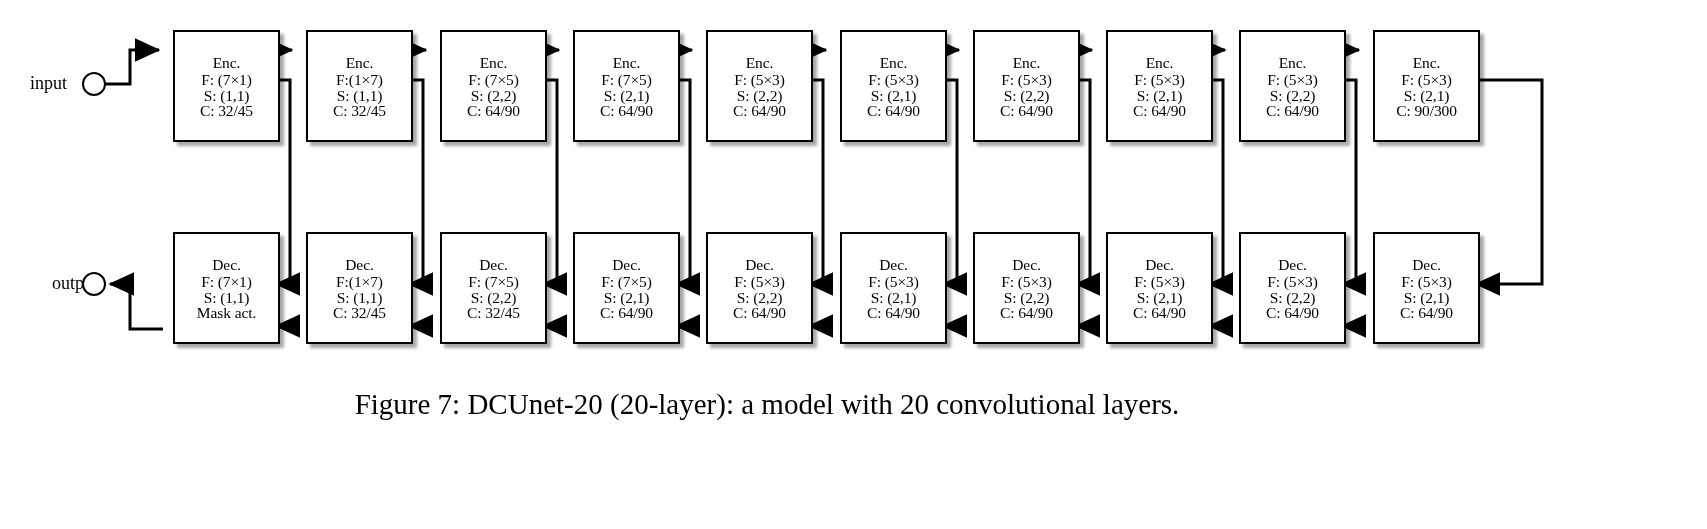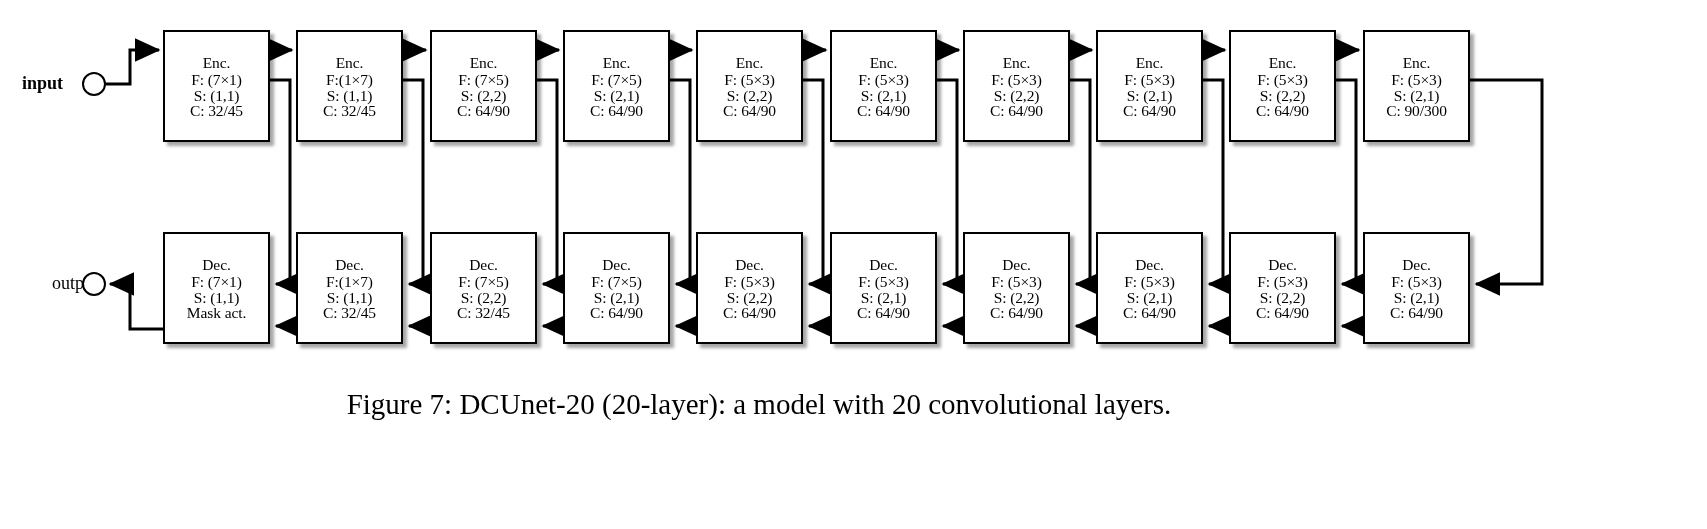--- a/index.html
+++ b/index.html
@@ -23,20 +23,21 @@
     background:#ffffff;
     border:2.5px solid #000000;
     box-shadow:4px 4px 3px rgba(0,0,0,0.35);
     text-align:center;
     z-index:5;
     display:flex;
     flex-direction:column;
     justify-content:center;
     align-items:center;
     padding-top:1px;
+    margin-left:10px;
   }
   .node .ln{
     display:block;
     line-height:1.00;
     white-space:nowrap;
     font-size:15.5px;
     color:#000;
     letter-spacing:-0.1px;
   }
   .node .ln.head{
@@ -55,21 +56,21 @@
     position:absolute;
     width:24px;height:24px;
     border:2.5px solid #000;
     border-radius:50%;
     background:#fff;
     box-sizing:border-box;
     z-index:6;
   }
   #caption{
     position:absolute;
-    left:0;top:388px;width:1518px;
+    left:8px;top:388px;width:1518px;
     text-align:center;
     font-size:29px;
     color:#000;
     font-family:"Liberation Serif", serif;
   }
 </style>
 </head>
 <body>
 
 <div id="figure">
@@ -107,21 +108,21 @@
         <path d="M 670 80 L 690 80 L 690 284 L 676 284" marker-end="url(#ar)"></path>
         <path d="M 803 80 L 823 80 L 823 284 L 809 284" marker-end="url(#ar)"></path>
         <path d="M 937 80 L 957 80 L 957 284 L 943 284" marker-end="url(#ar)"></path>
         <path d="M 1070 80 L 1090 80 L 1090 284 L 1076 284" marker-end="url(#ar)"></path>
         <path d="M 1203 80 L 1223 80 L 1223 284 L 1209 284" marker-end="url(#ar)"></path>
         <path d="M 1336 80 L 1356 80 L 1356 284 L 1342 284" marker-end="url(#ar)"></path>
         <path d="M 1470 80 L 1542 80 L 1542 284 L 1476 284" marker-end="url(#ar)"></path>
       </g>
   </svg>
 
-  <span class="port-label" style="left:22px;top:73px;font-weight:bold;">input</span>
+  <span class="port-label" style="left:30px;top:73px;">input</span>
   <span class="port-circle" style="left:82px;top:72px;"></span>
 
   <span class="port-label" style="left:24px;top:273px;margin-left:28px;">output</span>
   <span class="port-circle" style="left:82px;top:272px;"></span>
 
   <div id="enc-row">
       <div class="node" style="left: 163px; top: 30px; width: 107px; height: 112px;">
         <span class="ln head">Enc.</span>
         <span class="ln">F: (7×1)</span>
         <span class="ln">S: (1,1)</span>

